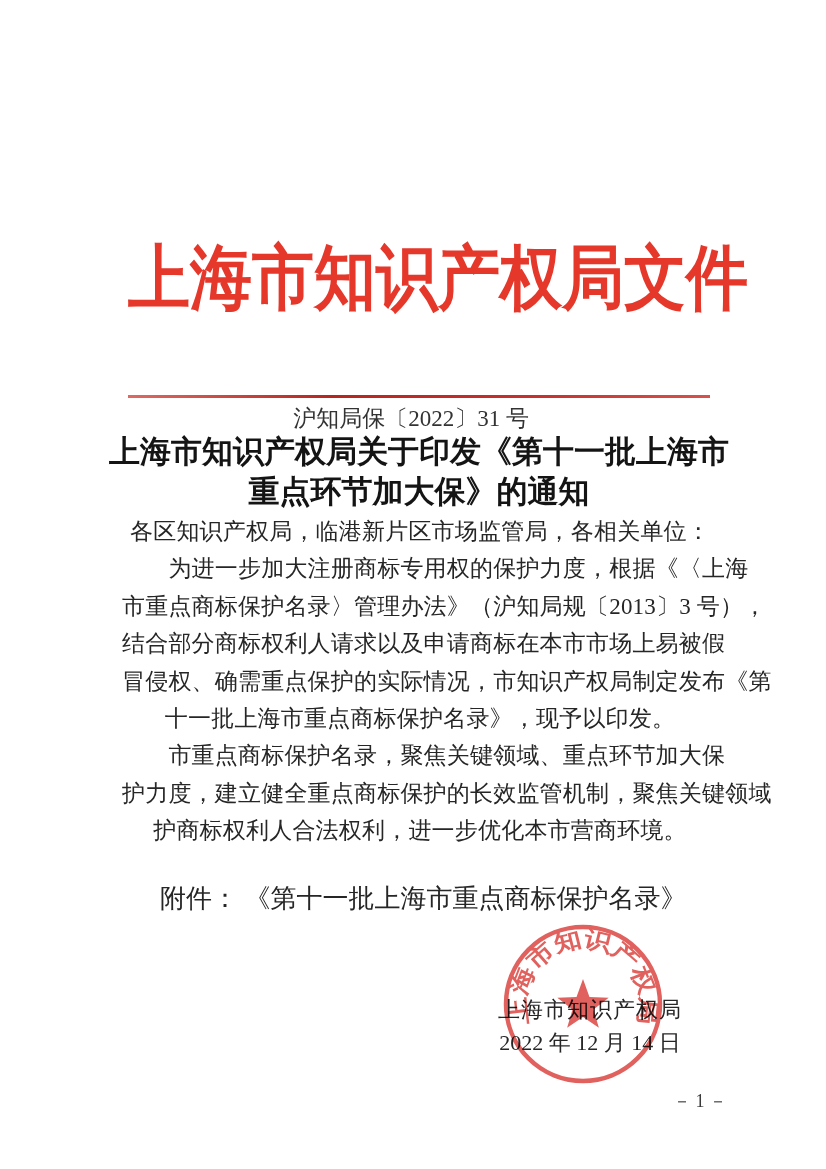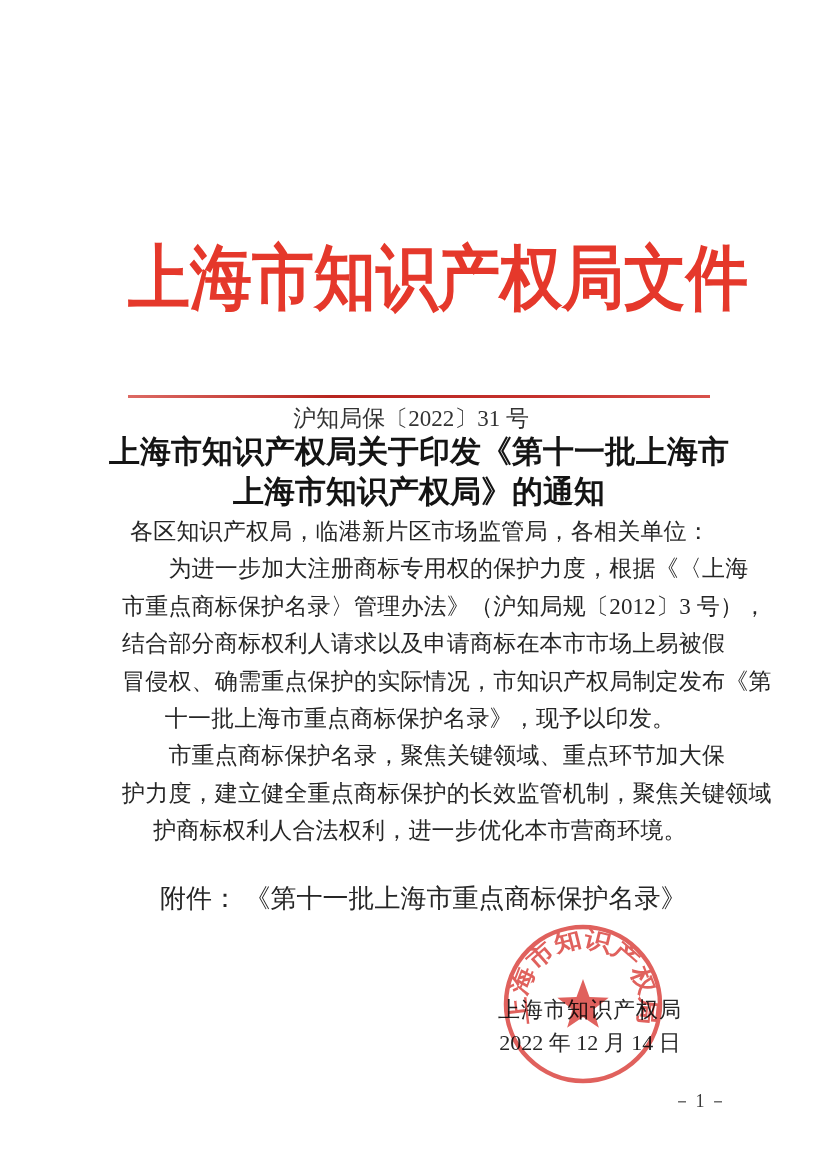--- a/index.html
+++ b/index.html
@@ -67,27 +67,27 @@
 <div class="page">
 
   <div class="header-title">上海市知识产权局文件</div>
 
   <div class="doc-number">沪知局保〔2022〕31 号</div>
 
   <div class="red-divider"></div>
 
   <div class="notice-title">
     <div>上海市知识产权局关于印发《第十一批上海市</div>
-    <div>上海市知识产权局》的通知</div>
+    <div>重点环节加大保》的通知</div>
   </div>
 
   <div class="body-block">
       <div class="body-line">各区知识产权局，临港新片区市场监管局，各相关单位：</div>
       <div class="body-line">　　为进一步加大注册商标专用权的保护力度，根据《〈上海</div>
-      <div class="body-line">市重点商标保护名录〉管理办法》（沪知局规〔2012〕3 号），</div>
+      <div class="body-line">市重点商标保护名录〉管理办法》（沪知局规〔2013〕3 号），</div>
       <div class="body-line">结合部分商标权利人请求以及申请商标在本市市场上易被假</div>
       <div class="body-line">冒侵权、确需重点保护的实际情况，市知识产权局制定发布《第</div>
       <div class="body-line">十一批上海市重点商标保护名录》，现予以印发。</div>
       <div class="body-line">　　市重点商标保护名录，聚焦关键领域、重点环节加大保</div>
       <div class="body-line">护力度，建立健全重点商标保护的长效监管机制，聚焦关键领域</div>
       <div class="body-line">护商标权利人合法权利，进一步优化本市营商环境。</div>
     </div>
 
   <div class="attachment-line">附件： 《第十一批上海市重点商标保护名录》</div>
 

